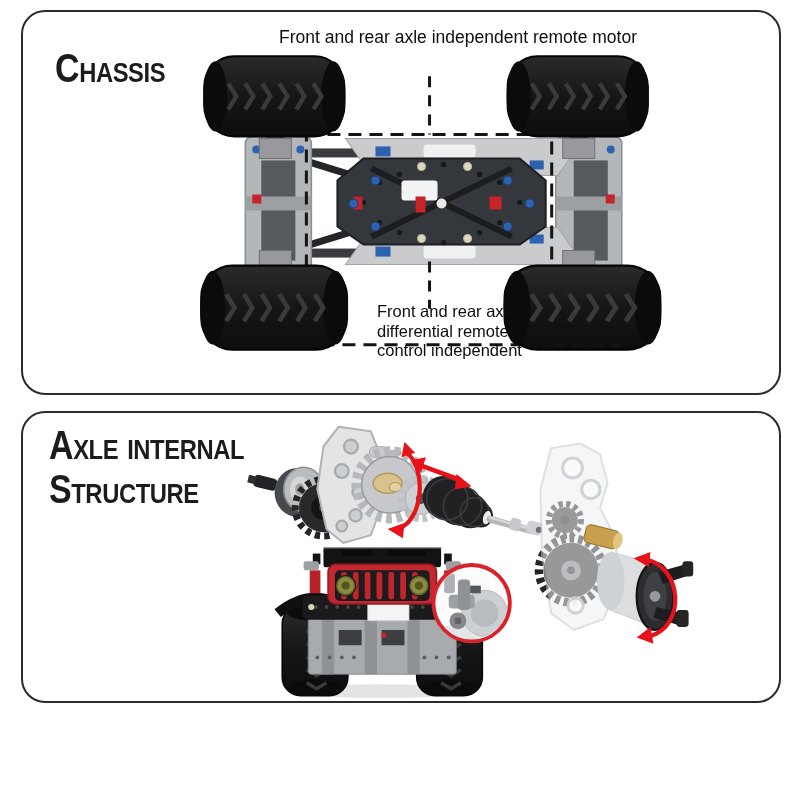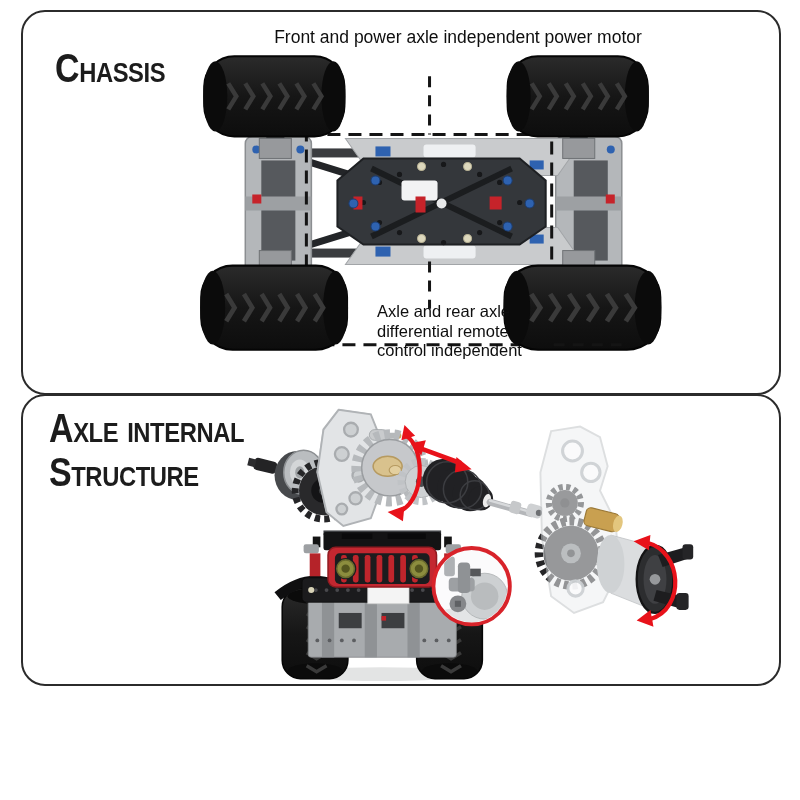--- a/index.html
+++ b/index.html
@@ -1,21 +1,21 @@
 <!DOCTYPE html>
 <html><head>
 <meta charset="utf-8">
 <style>
   html,body{margin:0;padding:0;background:#ffffff;}
   body{width:800px;height:800px;position:relative;overflow:hidden;
        font-family:"Liberation Sans","DejaVu Sans",sans-serif;color:#141414;}
   .panel{position:absolute;left:21px;width:760px;background:#fff;
          border:2.5px solid #2b2b2b;border-radius:24px;box-sizing:border-box;}
   #panel-chassis{top:10px;height:385px;}
-  #panel-axle{top:394px;height:292px;}
+  #panel-axle{top:411px;height:292px;}
   .panel svg{position:absolute;left:0;top:0;width:100%;height:100%;}
   .panel-title{position:absolute;margin:0;z-index:5;
                font-weight:800;font-variant:small-caps;color:#1c1c1c;
                font-size:40px;line-height:44px;letter-spacing:-0.5px;
                transform:scaleX(.85);transform-origin:left top;white-space:nowrap;}
   #panel-chassis .panel-title{left:32px;top:34px;}
   #panel-axle .panel-title{left:26px;top:10px;}
   .panel-title span{display:block;}
   .ann{position:absolute;z-index:4;color:#0e0e0e;}
   .ann-top{left:165px;top:15px;width:540px;text-align:center;
@@ -164,24 +164,24 @@
 
     <g stroke="#141414" stroke-width="3" stroke-dasharray="11 8">
       <line x1="406" y1="64" x2="406" y2="122"></line>
       <line x1="406" y1="249" x2="406" y2="296"></line>
       <line x1="530" y1="332" x2="602" y2="332"></line>
     </g>
   </svg>
 
   <h2 class="panel-title">Chassis</h2>
 
-  <div class="ann ann-top">Front and power axle independent power motor</div>
+  <div class="ann ann-top">Front and rear axle independent remote motor</div>
 
   <div class="ann ann-mid">
-    <span>Axle and rear axle</span>
+    <span>Front and rear axle</span>
     <span>differential remote</span>
     <span>control independent</span>
   </div>
 </section>
 
 <section class="panel" id="panel-axle">
 
   <svg viewBox="0 0 755 377" aria-hidden="true">
     <defs>
       <linearGradient id="gTireB" x1="0" y1="0" x2="0" y2="1">

